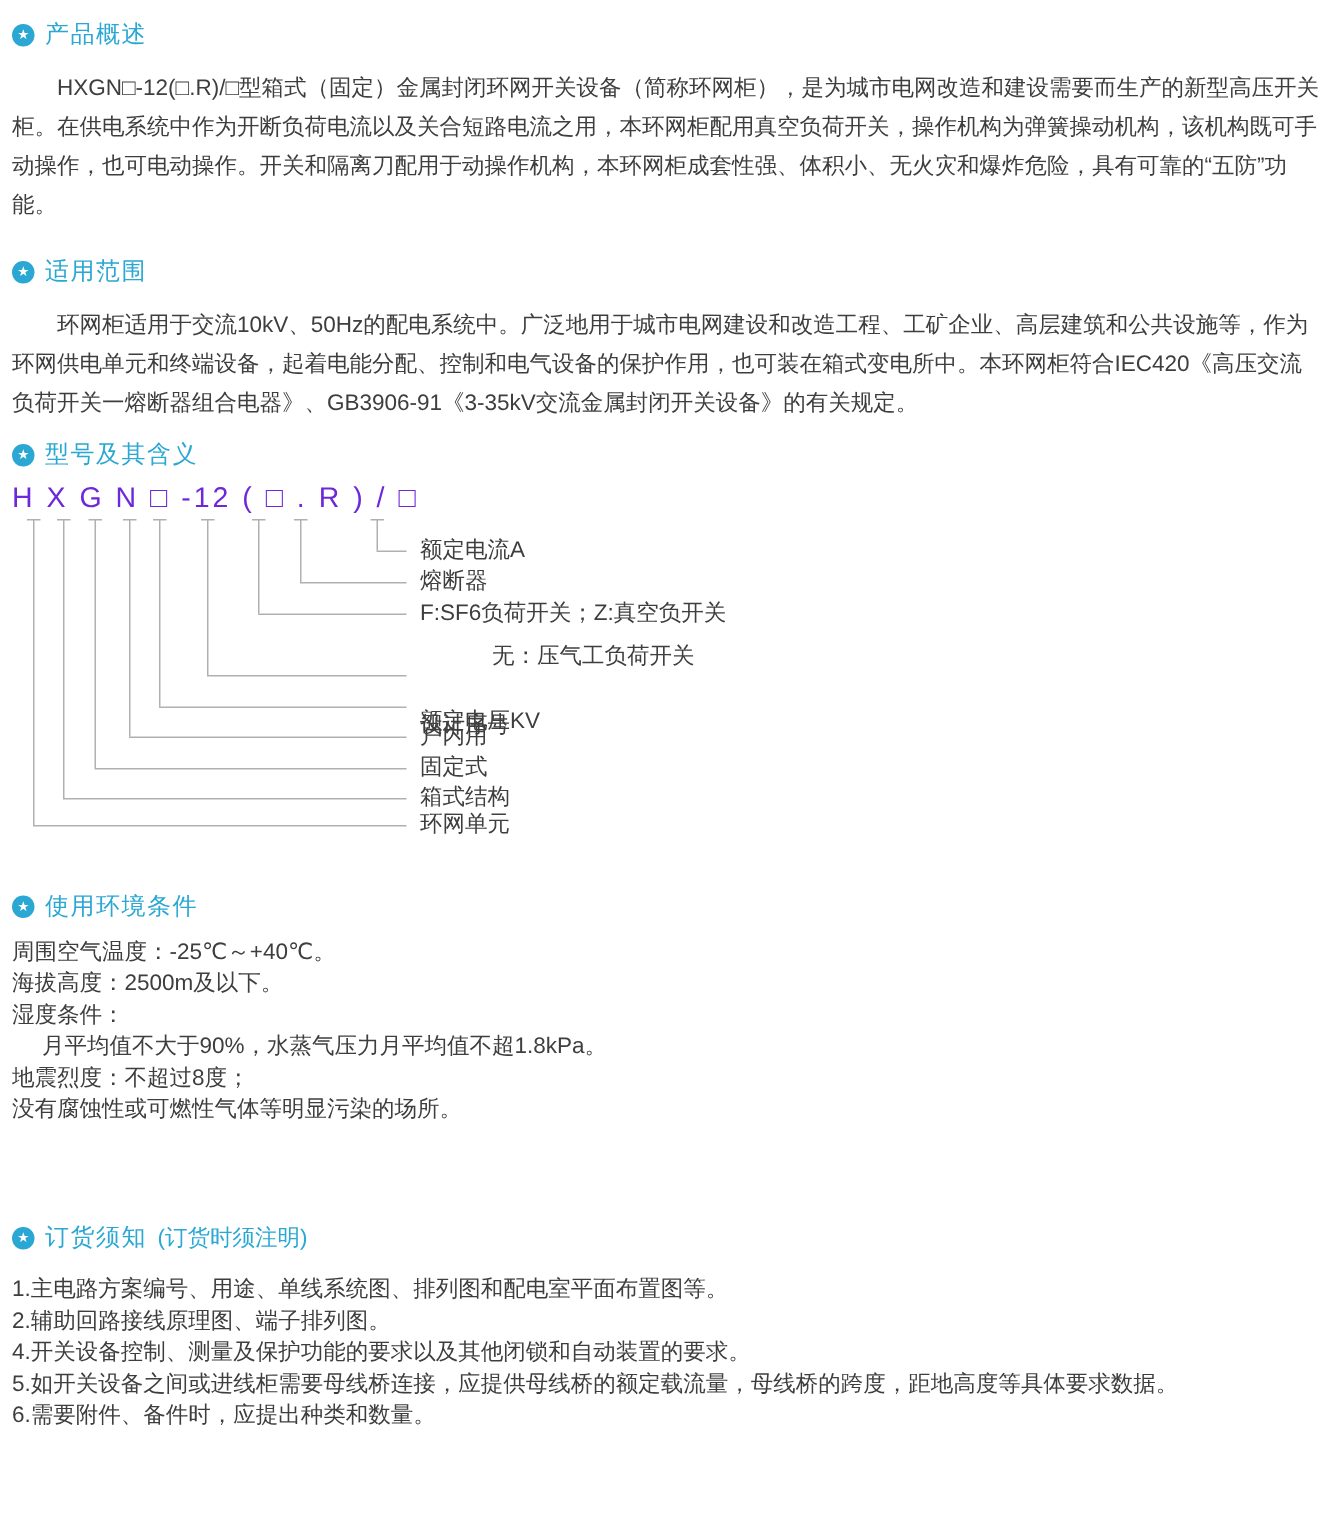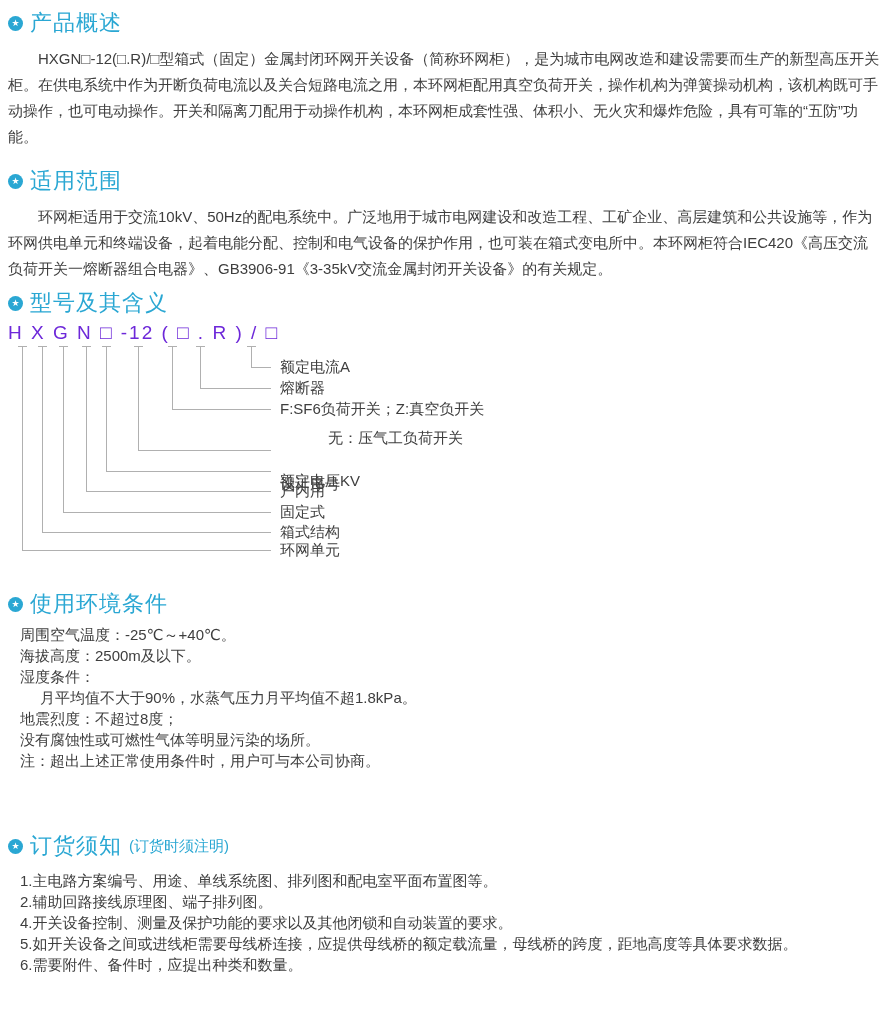--- a/index.html
+++ b/index.html
@@ -5,21 +5,21 @@
   html,body{margin:0;padding:0;background:#fff;}
   body{
     width:890px;height:1015px;overflow:hidden;
     font-family:"Liberation Sans","DejaVu Sans",sans-serif;
     color:#3e3e3e;
   }
   .page{padding:12px 10px 0 8px;}
 
   
   .sec-h{display:flex;align-items:center;gap:7px;height:22px;color:#2aa7d3;}
-  .ht{font-size:22px;letter-spacing:1px;}
+  .ht{font-size:16px;letter-spacing:1px;}
   .hsub{font-size:15px;letter-spacing:0;}
   .ico{
     width:15px;height:15px;border-radius:50%;background:#2aa7d3;
     display:inline-flex;align-items:center;justify-content:center;flex:0 0 auto;
   }
   .ico .star{color:#fff;font-size:9px;line-height:1;}
 
   
   .para{
     margin:12px 0 0 0;font-size:15px;line-height:26px;text-indent:2em;
@@ -53,21 +53,21 @@
   .r4v{left:130px;height:104px;} .r4h{top:104px;left:130px;width:133px;} .r4l{top:94px;margin-top:31px;}
   .r5v{left:98px;height:125px;}  .r5h{top:125px;left:98px;width:165px;}  .r5l{top:128px;}
   .r6v{left:78px;height:145px;}  .r6h{top:145px;left:78px;width:185px;}  .r6l{top:135px;}
   .r7v{left:55px;height:166px;}  .r7h{top:166px;left:55px;width:208px;}  .r7l{top:156px;}
   .r8v{left:34px;height:186px;}  .r8h{top:186px;left:34px;width:229px;}  .r8l{top:176px;}
   .r9v{left:14px;height:204px;}  .r9h{top:204px;left:14px;width:249px;}  .r9l{top:194px;}
 
   
   .lines{margin-top:9px;}
   .list{margin-top:13px;}
-  .ln{font-size:15px;line-height:21px;white-space:nowrap;margin-left:12px;}
+  .ln{font-size:15px;line-height:21px;white-space:nowrap;}
   .ln.ind{padding-left:20px;}
 </style>
 </head>
 <body>
 
 <div class="page">
 
   <div class="sec-h">
     <span class="ico">
         <span class="star">★</span>
@@ -131,21 +131,20 @@
       </span>
     <span class="ht">使用环境条件</span>
   </div>
   <div class="lines">
     <div class="ln">周围空气温度：-25℃～+40℃。</div>
     <div class="ln">海拔高度：2500m及以下。</div>
     <div class="ln">湿度条件：</div>
     <div class="ln ind">月平均值不大于90%，水蒸气压力月平均值不超1.8kPa。</div>
     <div class="ln">地震烈度：不超过8度；</div>
     <div class="ln">没有腐蚀性或可燃性气体等明显污染的场所。</div>
-    <div class="ln">注：超出上述正常使用条件时，用户可与本公司协商。</div>
   </div>
 
   <div class="sec-h mt64">
     <span class="ico">
         <span class="star">★</span>
       </span>
     <span class="ht">订货须知</span>
     <span class="hsub">(订货时须注明)</span>
   </div>
   <div class="list">

